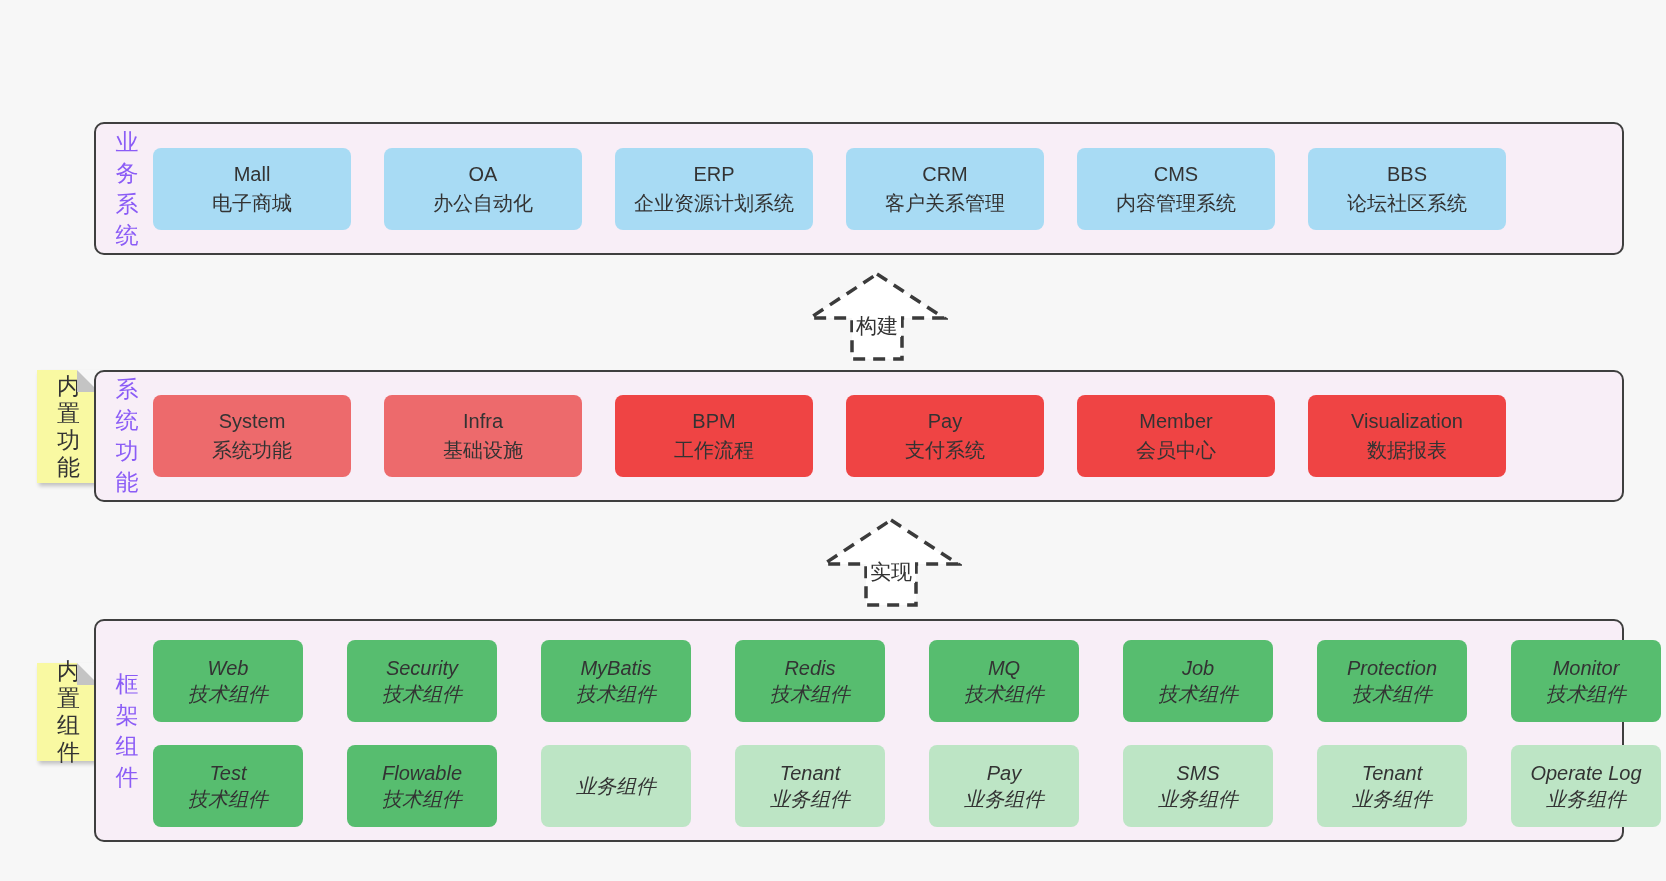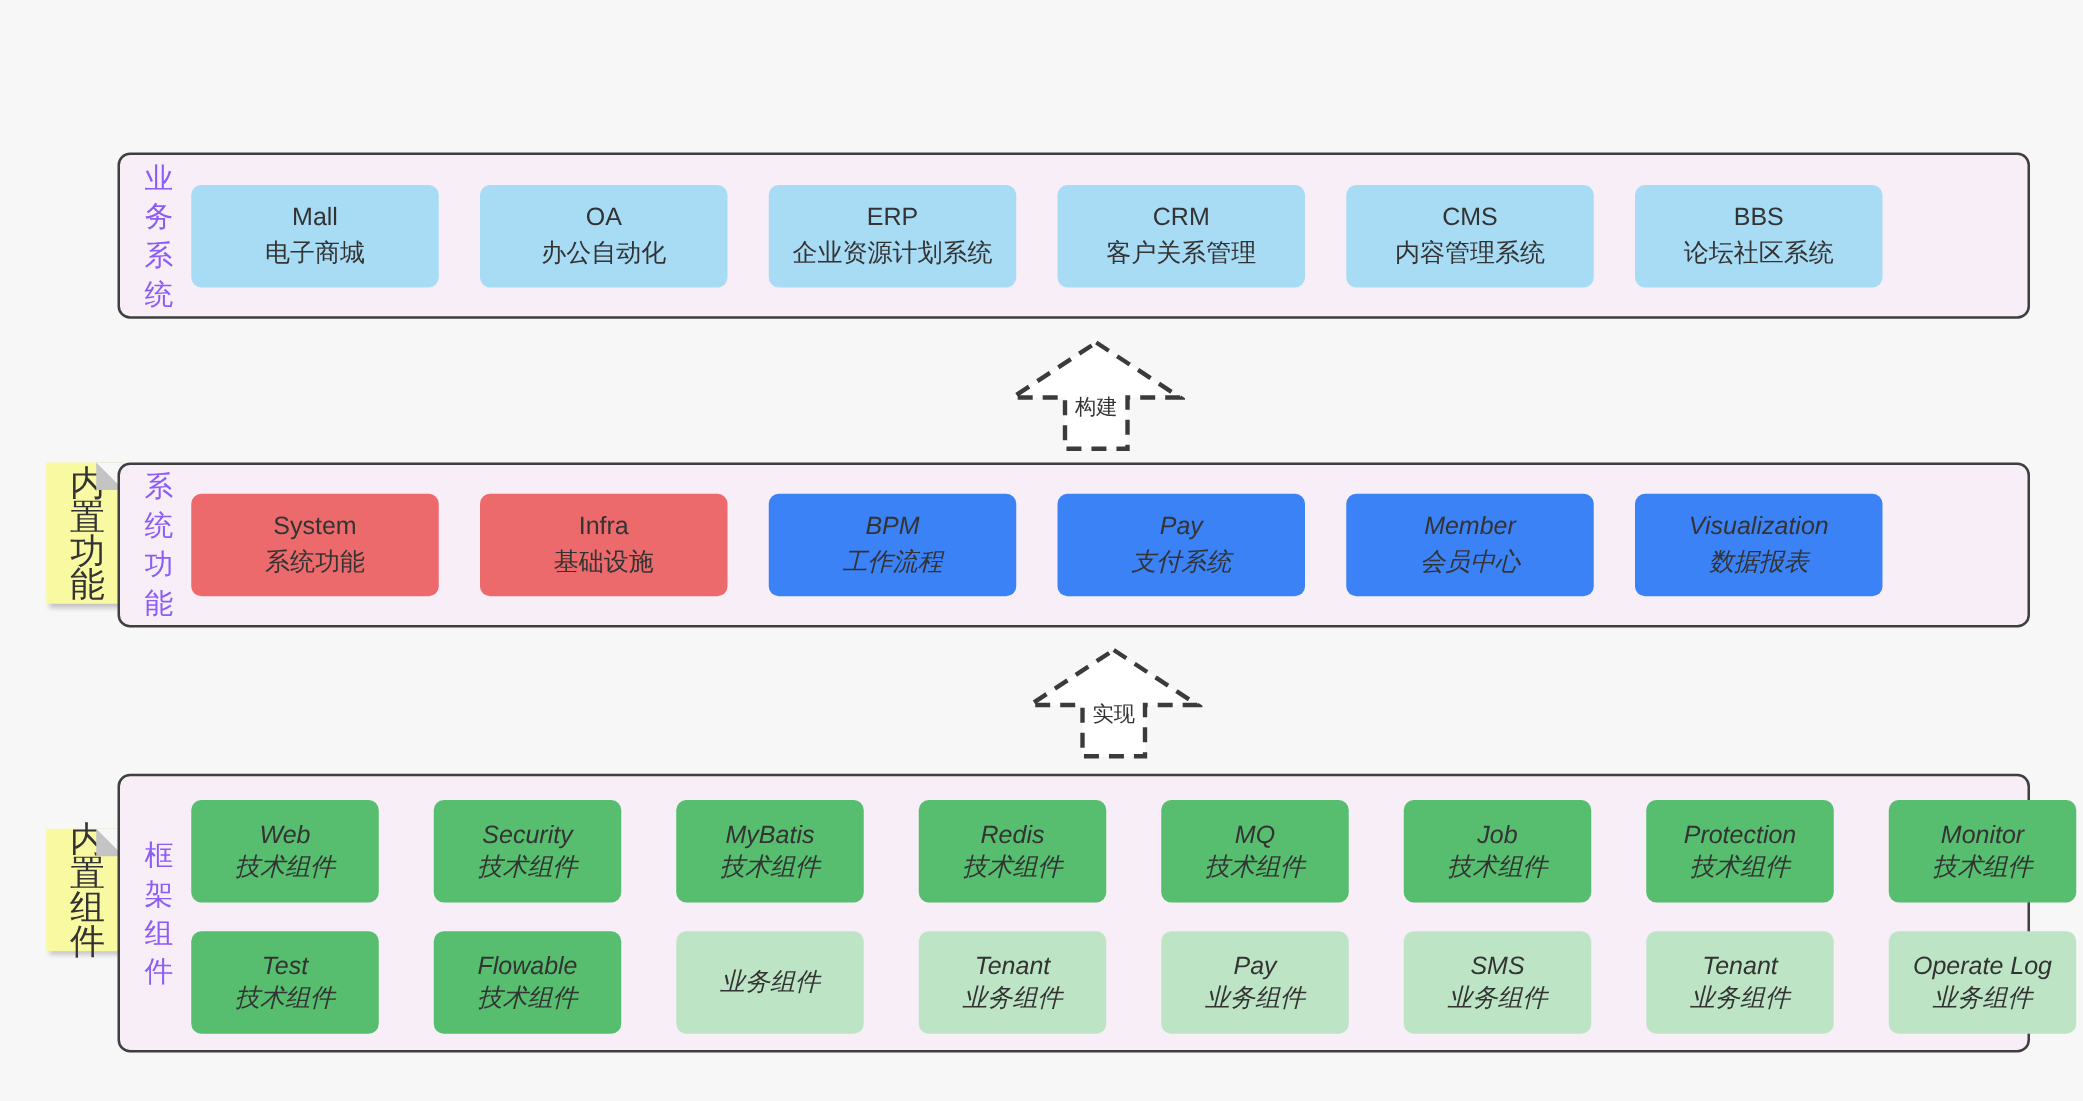--- a/index.html
+++ b/index.html
@@ -43,51 +43,51 @@
   .box {
     width:198px; height:82px; border-radius:8px;
     display:flex; flex-direction:column; align-items:center; justify-content:center;
     text-align:center; font-size:20px; line-height:29px; color:#333;
     flex:0 0 auto; box-sizing:border-box;
   }
   .box.small { width:150px; line-height:26px; padding:0 10px; }
   .box-title, .box-sub { display:block; }
   .blue        { background:#a8dbf4; }
   .red         { background:#ed6a6c; }
-  .pink        { background:#3b82f6;font-style:italic; }
+  .pink        { background:#ef4444; }
   .green       { background:#57bd6f; }
   .green-light { background:#bde5c5; }
 
   
   .arrow { position:absolute; width:142px; height:92px; z-index:1; }
   #arrow-build     { left:806px; top:271px; }
   #arrow-implement { left:820px; top:517px; }
   .arrow svg { display:block; width:142px; height:92px; }
   .arrow-label {
     position:absolute; top:44px; left:50%; transform:translateX(-50%);
     background:#ffffff; padding:0 3px;
-    font-size:17px; line-height:22px; color:#333; white-space:nowrap;
+    font-size:21px; line-height:22px; color:#333; white-space:nowrap;
   }
 
   
   .sticky {
     position:absolute; left:37px; width:62px;
     background:#f9f9a2; z-index:1;
     display:flex; align-items:center; justify-content:center;
     box-shadow:2px 3px 4px rgba(0,0,0,0.22);
   }
   #tag-features   { top:370px; height:113px; }
   #tag-components { top:663px; height:98px; }
   .sticky::before {
     content:""; position:absolute; top:0; right:0; width:0; height:0;
     border-style:solid; border-width:0 22px 22px 0;
     border-color:#f7f7f7 #f7f7f7 #c4c4c4 #c4c4c4;
   }
   .sticky-text {
-    width:24px; font-size:28px; line-height:27px;
+    width:24px; font-size:23px; line-height:27px;
     word-break:break-all; text-align:right; color:#333;
   }
 </style>
 </head>
 <body>
 
 <div class="canvas">
 
   <section class="panel" id="panel-business">
     <div class="panel-label">业务系统</div>

